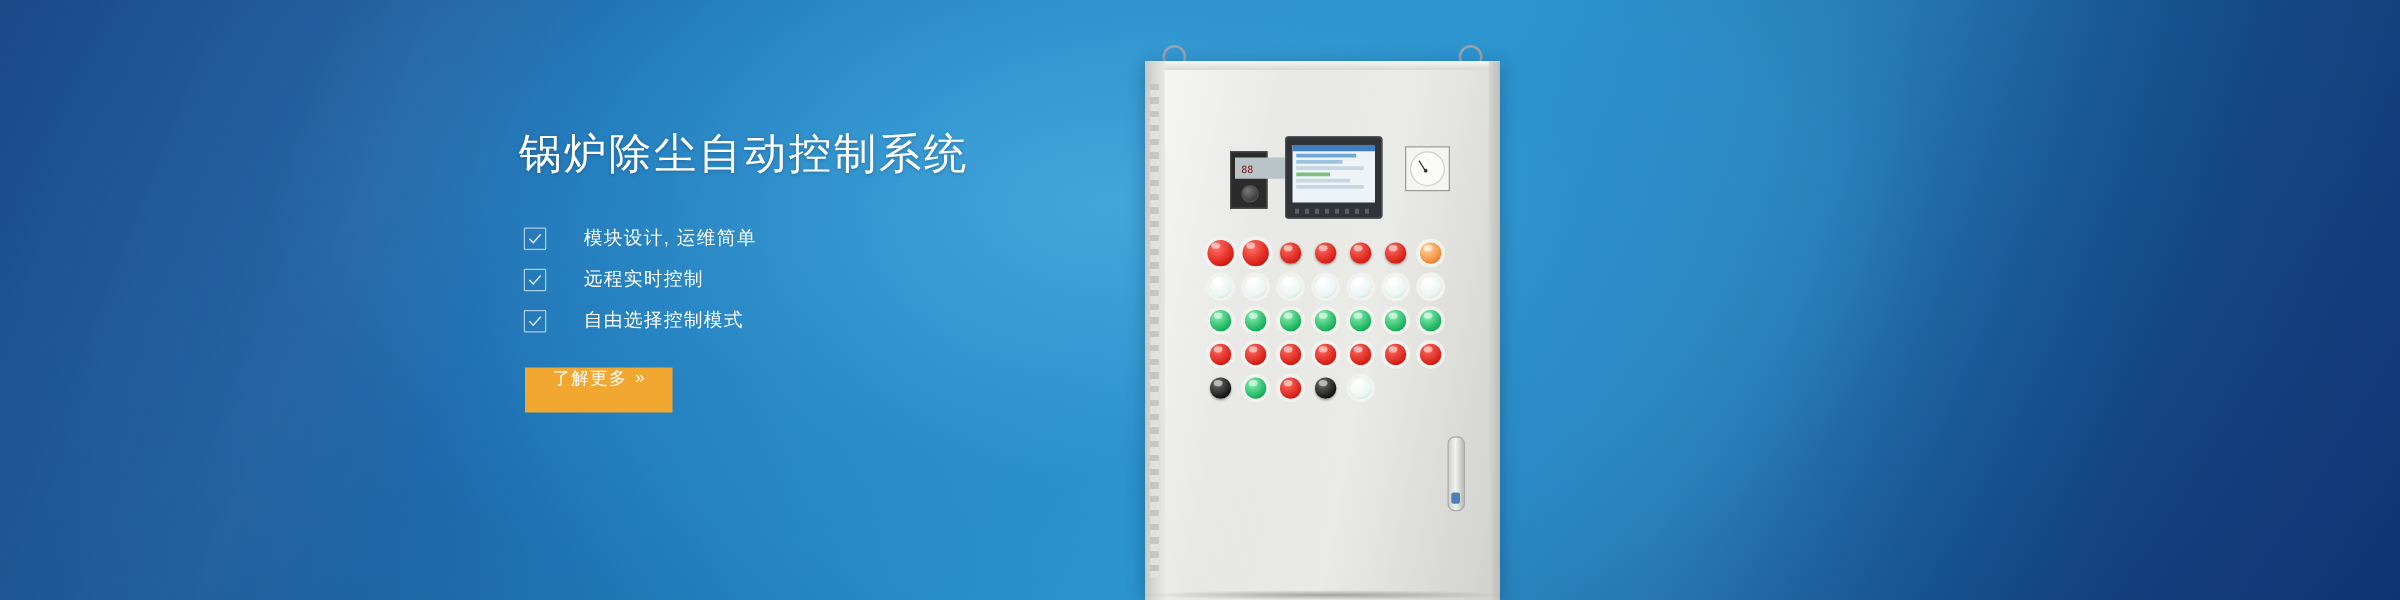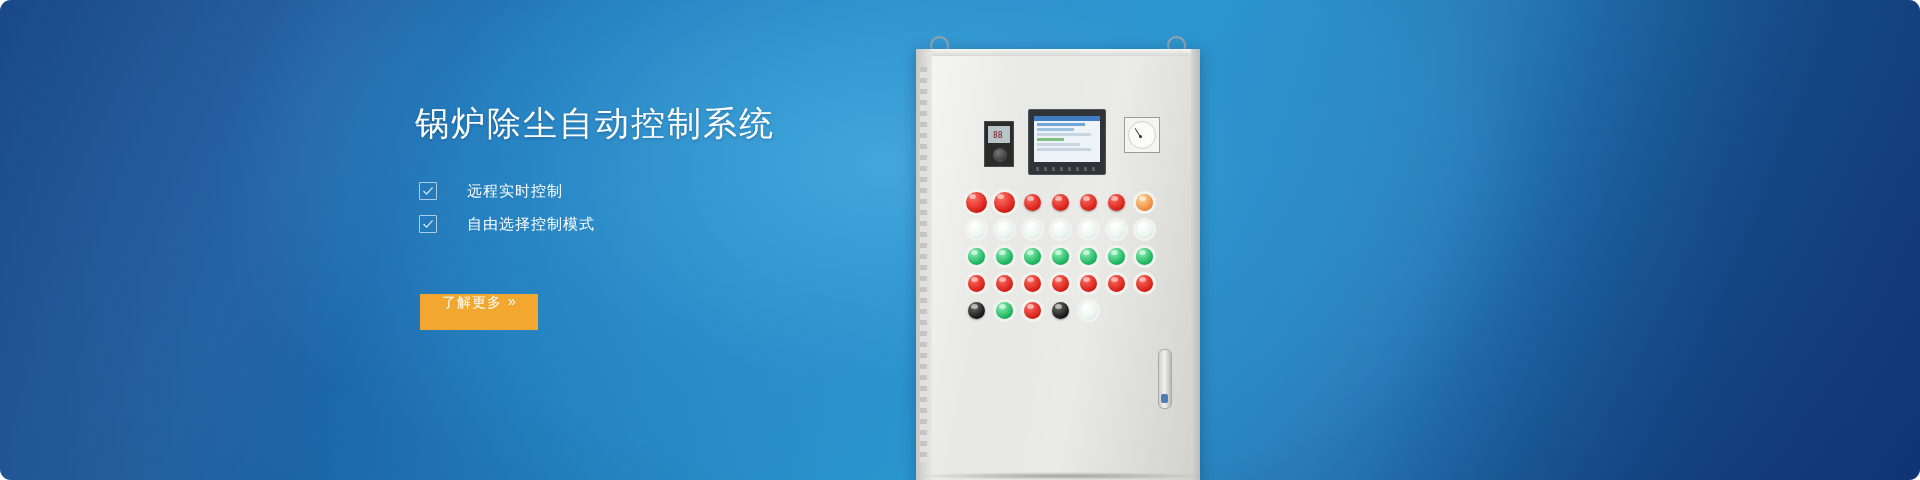--- a/index.html
+++ b/index.html
@@ -2,21 +2,20 @@
 <html><head>
 <meta charset="utf-8">
 <style>
   html,body{margin:0;padding:0;}
   body{width:1920px;height:480px;overflow:hidden;font-family:"Liberation Sans","DejaVu Sans",sans-serif;}
 
   .banner{position:relative;width:1920px;height:480px;overflow:hidden;
     background:
       radial-gradient(ellipse 900px 520px at 46% 34%, rgba(68,168,222,0.95) 0%, rgba(45,146,206,0.55) 42%, rgba(28,104,175,0.0) 74%),
       linear-gradient(118deg,#1b4f96 0%,#1d62a8 18%,#2384c0 40%,#2b98cf 55%,#2176b5 72%,#17458a 92%,#123a7e 100%);
-    border-radius: 11px;
   }
   
   .streak{position:absolute;pointer-events:none;}
   .s1{left:-160px;top:-120px;width:520px;height:760px;transform:rotate(22deg);
       background:linear-gradient(90deg,rgba(255,255,255,0.00),rgba(255,255,255,0.045),rgba(255,255,255,0.00));}
   .s2{left:120px;top:-200px;width:260px;height:900px;transform:rotate(22deg);
       background:linear-gradient(90deg,rgba(255,255,255,0.00),rgba(255,255,255,0.03),rgba(255,255,255,0.00));}
   .s3{right:330px;top:-220px;width:420px;height:960px;transform:rotate(20deg);
       background:linear-gradient(90deg,rgba(255,255,255,0.00),rgba(255,255,255,0.035),rgba(255,255,255,0.00));}
   .s4{right:-120px;top:-150px;width:600px;height:860px;transform:rotate(18deg);
@@ -56,21 +55,21 @@
            background:repeating-linear-gradient(180deg,#c2c3bf 0px,#c2c3bf 5px,#e2e2de 5px,#e2e2de 11px);opacity:.85;}
   .cab-top{position:absolute;left:0;top:0;width:100%;height:7px;
            background:linear-gradient(180deg,#f6f6f4,#d8d8d4);}
   .cab-right-edge{position:absolute;right:0;top:0;width:9px;height:100%;
            background:linear-gradient(90deg,#d6d6d2,#bcbdb9);}
   .cab-shadow{position:absolute;left:16px;right:9px;top:7px;bottom:0;
            background:linear-gradient(102deg,rgba(255,255,255,0.55) 0%,rgba(255,255,255,0.0) 45%,rgba(0,0,0,0.05) 100%);}
 
   
   .meter{position:absolute;left:68px;top:72px;width:28px;height:44px;background:#2b2b2b;border:1px solid #4a4a4a;}
-  .meter-screen{position:absolute;left:3px;top:4px;width:22px;height:17px;background:#b8c4c8;}
+  .meter-screen{position:absolute;left:3px;top:4px;width:40px;height:17px;background:#b8c4c8;}
   .meter-dig{position:absolute;left:5px;top:5px;font-size:8px;color:#7a1414;font-family:"DejaVu Sans Mono",monospace;line-height:9px;}
   .meter-knob{position:absolute;left:8px;top:26px;width:12px;height:12px;border-radius:50%;
               background:radial-gradient(circle at 35% 30%,#777,#2a2a2a);border:1px solid #555;}
 
   .hmi{position:absolute;left:112px;top:60px;width:78px;height:66px;background:#303438;border-radius:3px;
        box-shadow:inset 0 0 0 1px #4d5257;}
   .hmi-screen{position:absolute;left:6px;top:7px;width:66px;height:46px;background:#eef3f7;overflow:hidden;}
   .hmi-bar{height:5px;background:#3f7fc1;}
   .hmi-rows{padding:2px 3px;}
   .hmi-row{height:3px;margin-bottom:2px;background:#c8d6e4;}
@@ -120,20 +119,28 @@
   <div class="streak s3"></div>
   <div class="streak s4"></div>
   <div class="vig"></div>
 
   <div class="copy">
 
     <div class="title">锅炉除尘自动控制系统</div>
 
     <div class="features">
 
+      <div class="feat">
+        <span class="cbox">
+          <svg width="14" height="14" viewBox="0 0 14 14">
+              <path d="M2.5 7 L5.6 10.2 L11.6 3.4" fill="none" stroke="#ffffff" stroke-opacity="0.85" stroke-width="1.2"></path>
+            </svg>
+        </span>
+        <span class="feat-label">模块设计, 运维简单</span>
+      </div>
 
       <div class="feat">
         <span class="cbox">
           <svg width="14" height="14" viewBox="0 0 14 14">
               <path d="M2.5 7 L5.6 10.2 L11.6 3.4" fill="none" stroke="#ffffff" stroke-opacity="0.85" stroke-width="1.2"></path>
             </svg>
         </span>
         <span class="feat-label">远程实时控制</span>
       </div>
 

